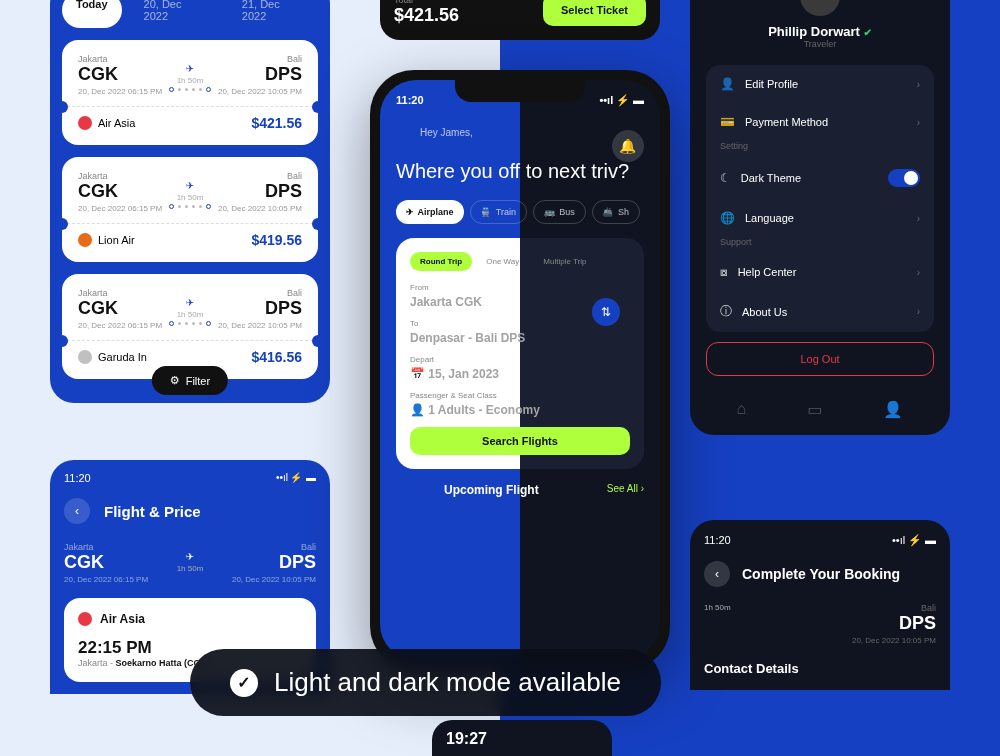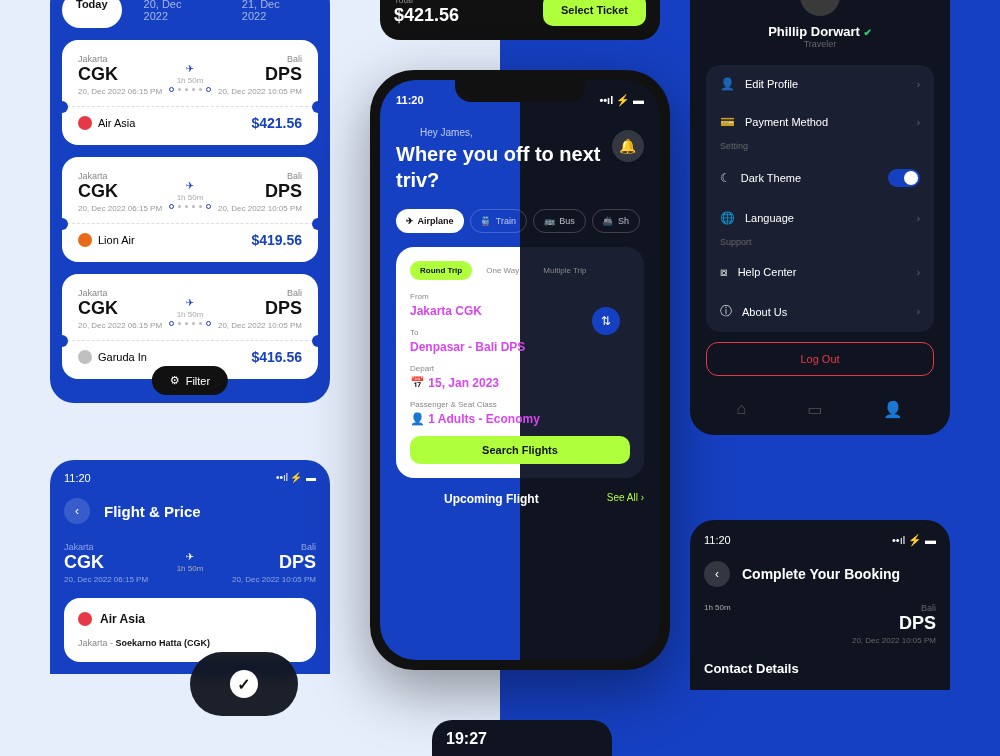--- a/index.html
+++ b/index.html
@@ -61,34 +61,34 @@
 
 
 .phone { position: absolute; left: 370px; top: 70px; width: 300px; height: 600px; background: #111; border-radius: 44px; padding: 10px; box-shadow: 0 20px 60px rgba(0,0,0,0.4); }
 .phone-inner { width: 100%; height: 100%; border-radius: 36px; overflow: hidden; position: relative; }
 .phone-left { position: absolute; left: 0; top: 0; width: 50%; height: 100%; background: #1640c2; }
 .phone-right { position: absolute; right: 0; top: 0; width: 50%; height: 100%; background: #0f1420; }
 .phone-content { position: absolute; inset: 0; padding: 14px 16px; color: #fff; }
 .notch { position: absolute; top: 0; left: 50%; transform: translateX(-50%); width: 130px; height: 22px; background: #111; border-radius: 0 0 16px 16px; z-index: 5; }
 .ph-status { display: flex; justify-content: space-between; font-size: 11px; font-weight: 600; margin-bottom: 20px; }
 .greet { font-size: 10px; opacity: 0.7; padding-left: 24px; }
-.hero { font-size: 20px; font-weight: 700; line-height: 1.3; margin: 3px 0 16px; }
+.hero { font-size: 20px; font-weight: 400; line-height: 1.3; margin: 20px 0 16px; }
 .bell { position: absolute; right: 16px; top: 50px; width: 32px; height: 32px; background: rgba(255,255,255,0.15); border-radius: 50%; display: flex; align-items: center; justify-content: center; font-size: 14px; }
 .transport-tabs { display: flex; gap: 6px; margin-bottom: 14px; }
 .tr-tab { padding: 6px 10px; border-radius: 16px; border: 1px solid rgba(255,255,255,0.2); font-size: 9px; display: flex; align-items: center; gap: 4px; color: rgba(255,255,255,0.7); }
 .tr-tab.active { background: #fff; color: #111; border: none; font-weight: 600; }
 .search-card { border-radius: 18px; padding: 14px; position: relative; overflow: hidden; }
 .sc-left { position: absolute; left: 0; top: 0; width: 50%; height: 100%; background: #fff; }
 .sc-right { position: absolute; right: 0; top: 0; width: 50%; height: 100%; background: #1a2032; }
 .sc-content { position: relative; z-index: 1; }
 .trip-tabs { display: flex; gap: 4px; font-size: 8px; margin-bottom: 12px; }
 .tt { padding: 5px 10px; border-radius: 12px; color: #888; }
 .tt.active { background: #b0ff3c; color: #111; font-weight: 600; }
 .field-label { font-size: 8px; color: #888; margin-bottom: 3px; }
-.field-val { font-size: 12px; font-weight: 600; color: #d946ef; margin-bottom: 10px; }
+.field-val { font-size: 12px; font-weight: 600; color: #a3a3a3; margin-bottom: 10px; }
 .sc-right-text { color: #fff; }
 .field-row { display: flex; justify-content: space-between; }
 .swap { position: absolute; right: 10px; top: 46px; width: 28px; height: 28px; background: #1640c2; border-radius: 50%; display: flex; align-items: center; justify-content: center; color: #fff; font-size: 12px; }
 .search-btn { background: #b0ff3c; color: #111; padding: 8px; border-radius: 10px; text-align: center; font-size: 11px; font-weight: 600; margin-top: 6px; }
 .upcoming { display: flex; justify-content: space-between; margin-top: 14px; font-size: 12px; }
 .upcoming-title { font-weight: 700; margin-left: 48px; }
 .see-all { color: #b0ff3c; font-size: 10px; }
 
 
 .s4 { position: absolute; right: 50px; top: -40px; width: 260px; background: #0f1420; border-radius: 24px; padding: 16px; color: #fff; }
@@ -273,20 +273,21 @@
       <div class="ticket-city-label">Bali</div>
       <div class="ticket-code">DPS</div>
       <div class="ticket-date">20, Dec 2022 10:05 PM</div>
     </div>
   </div>
   <div class="s2-card">
     <div class="s2-airline">
         <span class="airline-logo logo-red"></span>
         <span>Air Asia</span>
       </div>
+    <div class="s2-time">22:15 PM</div>
     <div class="s2-loc"><span>Jakarta - </span><b>Soekarno Hatta (CGK)</b></div>
   </div>
 </div>
 
 <div class="phone">
   <div class="phone-inner">
     <div class="phone-left"></div>
       <div class="phone-right"></div>
     <div class="notch"></div>
     <div class="phone-content">
@@ -419,13 +420,14 @@
   </div>
   <div class="contact-title">Contact Details</div>
 </div>
 
 <div class="s6">
   <span>19:27</span>
 </div>
 
 <div class="banner">
   <div class="banner-check">✓</div>
+  <span>Light and dark mode available</span>
 </div>
 
 </body></html>

